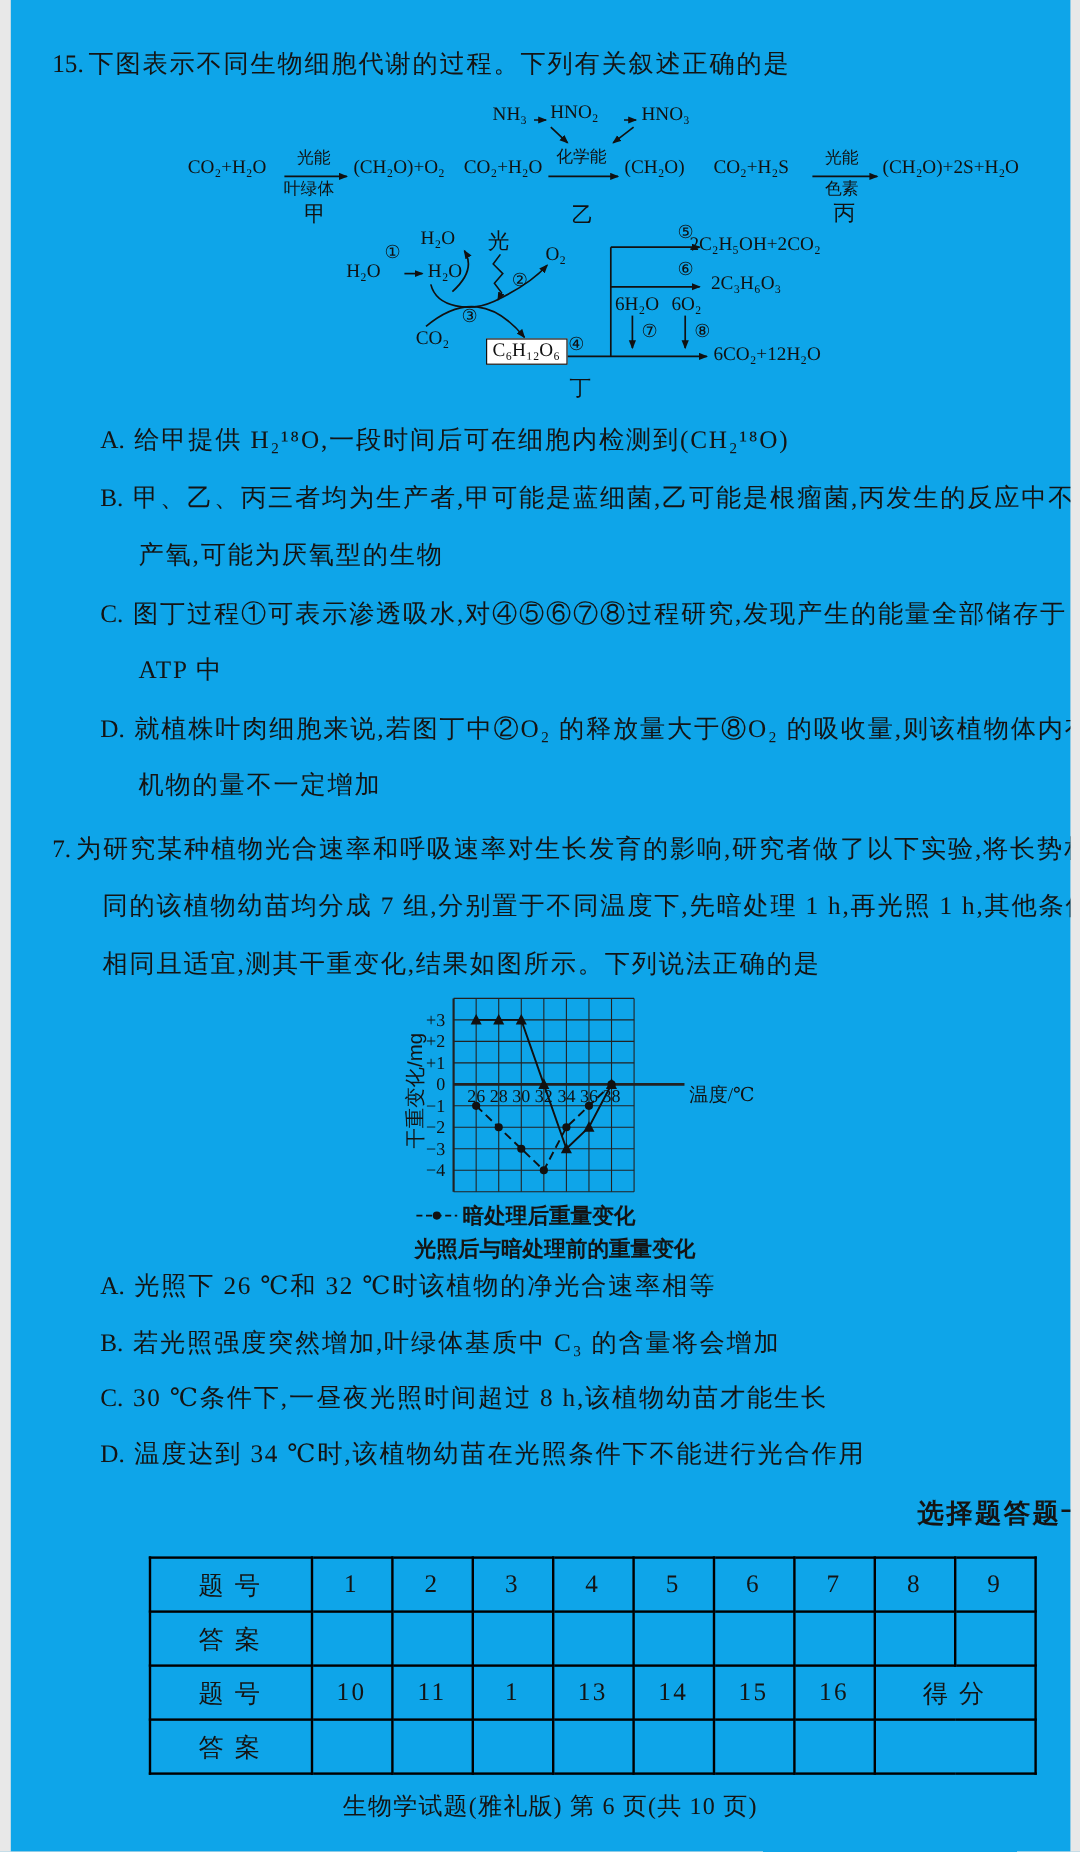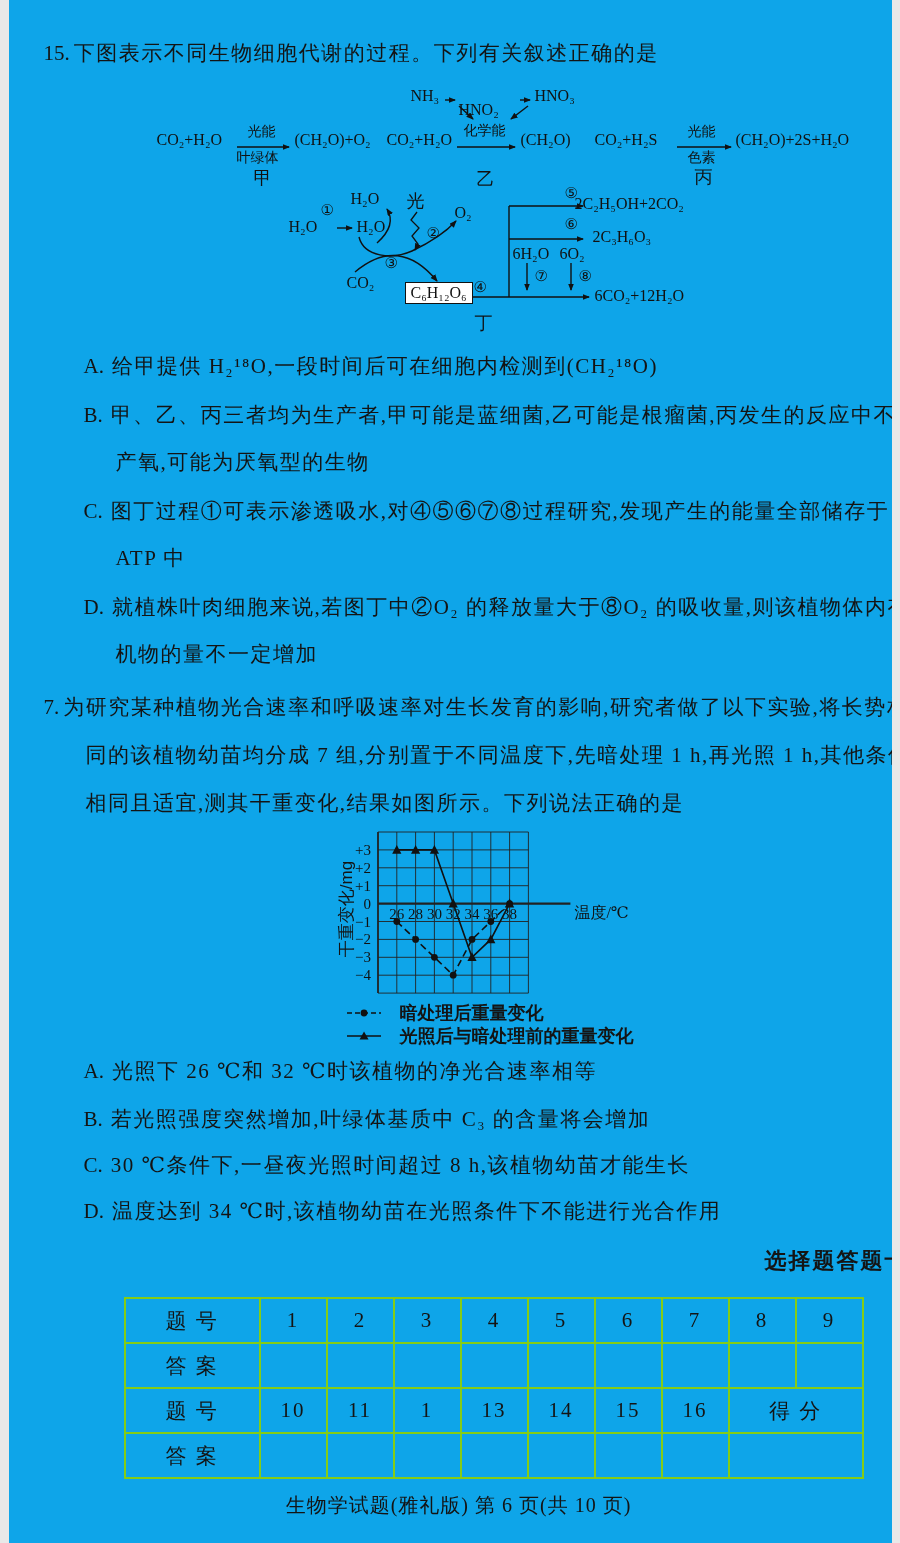--- a/index.html
+++ b/index.html
@@ -18,28 +18,28 @@
   .dtxt{position:absolute;font-size:16px;white-space:nowrap;color:#111;}
   .sm{font-size:14px;}
   .circ{font-size:15px;}
   .dlabel{font-size:18px;font-family:"Liberation Sans","DejaVu Sans",sans-serif;}
   .gbox{border:1.6px solid #111;padding:1px 5px;background:#fff;}
   
   .chart-block{position:absolute;left:325px;top:826px;width:400px;height:232px;}
   .ylabel{position:absolute;left:-58px;top:72px;width:140px;height:22px;text-align:center;
           font-size:17px;transform:rotate(-90deg);transform-origin:center center;
           font-family:"Liberation Sans","DejaVu Sans",sans-serif;}
-  .legend-row{position:absolute;left:12px;height:22px;display:flex;align-items:center;gap:18px;
+  .legend-row{position:absolute;left:12px;height:22px;display:flex;align-items:center;gap:4px;
           font-size:18px;font-weight:bold;font-family:"Liberation Sans","DejaVu Sans",sans-serif;white-space:nowrap;}
   
   .card-title{position:absolute;left:40px;top:1246px;width:860px;text-align:right;
           font-size:22px;font-weight:bold;letter-spacing:2px;
           font-family:"Liberation Sans","DejaVu Sans",sans-serif;}
   table.card{position:absolute;left:115px;top:1297px;border-collapse:collapse;table-layout:fixed;}
-  table.card td{border:2px solid #84cc16;height:41px;text-align:center;vertical-align:middle;
+  table.card td{border:2px solid #000000;height:41px;text-align:center;vertical-align:middle;
           font-size:21px;letter-spacing:2px;}
   .footer{position:absolute;left:0;top:1492px;width:900px;text-align:center;
           font-size:20px;letter-spacing:1px;}
   svg text{font-family:"Liberation Serif","DejaVu Serif",serif;fill:#111;}
 </style>
 </head>
 <body>
 
 <div class="page">
 
@@ -83,21 +83,21 @@
       <line x1="562" y1="178" x2="562" y2="205" stroke="#111" stroke-width="1.4" marker-end="url(#ah)"></line>
     </svg>
 
     <span class="dtxt" style="left:148px;top:46px;">CO₂+H₂O</span>
     <span class="dtxt sm" style="left:239px;top:38px;">光能</span>
     <span class="dtxt sm" style="left:228px;top:64px;">叶绿体</span>
     <span class="dtxt" style="left:286px;top:46px;">(CH₂O)+O₂</span>
     <span class="dtxt dlabel" style="left:245px;top:81px;">甲</span>
 
     <span class="dtxt" style="left:402px;top:2px;">NH₃</span>
-    <span class="dtxt" style="left:450px;top:16px;">HNO₂</span>
+    <span class="dtxt" style="left:450px;top:0;">HNO₂</span>
     <span class="dtxt" style="left:526px;top:2px;">HNO₃</span>
     <span class="dtxt sm" style="left:455px;top:37px;">化学能</span>
     <span class="dtxt" style="left:378px;top:46px;">CO₂+H₂O</span>
     <span class="dtxt" style="left:512px;top:46px;">(CH₂O)</span>
     <span class="dtxt dlabel" style="left:468px;top:82px;">乙</span>
 
     <span class="dtxt" style="left:586px;top:46px;">CO₂+H₂S</span>
     <span class="dtxt sm" style="left:679px;top:38px;">光能</span>
     <span class="dtxt sm" style="left:679px;top:64px;">色素</span>
     <span class="dtxt" style="left:727px;top:46px;">(CH₂O)+2S+H₂O</span>
@@ -188,21 +188,21 @@
         <polygon points="152.20000000000002,117.19999999999999 161.4,117.19999999999999 156.8,108.39999999999999" fill="#111"></polygon>
         <polygon points="171,81.39999999999999 180.2,81.39999999999999 175.6,72.6" fill="#111"></polygon>
       </svg>
     <div class="legend-row" style="top:176px;">
       <svg width="36" height="12">
         <line x1="1" y1="6" x2="35" y2="6" stroke="#111" stroke-width="1.6" stroke-dasharray="5 3"></line>
         <circle cx="18" cy="6" r="3.4" fill="#111"></circle>
       </svg>
       <span>暗处理后重量变化</span>
     </div>
-    <div class="legend-row" style="top:199px;">
+    <div class="legend-row" style="top:199px;flex-direction:column;">
       <svg width="36" height="12">
         <line x1="1" y1="6" x2="35" y2="6" stroke="#111" stroke-width="1.6"></line>
         <polygon points="13.5,9.5 22.5,9.5 18,1.5" fill="#111"></polygon>
       </svg>
       <span>光照后与暗处理前的重量变化</span>
     </div>
   </div>
 
   <p class="option short" style="top:1056px;margin:0;"><span class="okey">A.</span><span>光照下 26 ℃和 32 ℃时该植物的净光合速率相等</span></p>
   <p class="option short" style="top:1104px;margin:0;"><span class="okey">B.</span><span>若光照强度突然增加,叶绿体基质中 C₃ 的含量将会增加</span></p>

